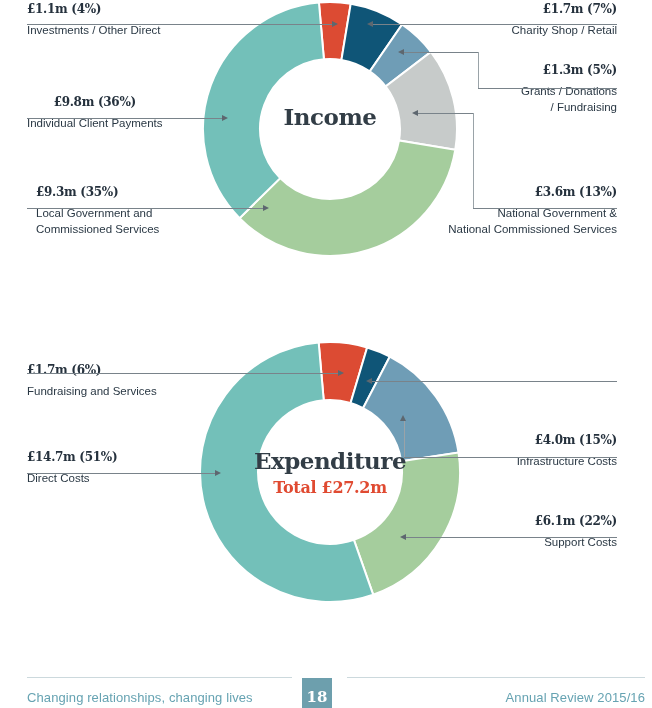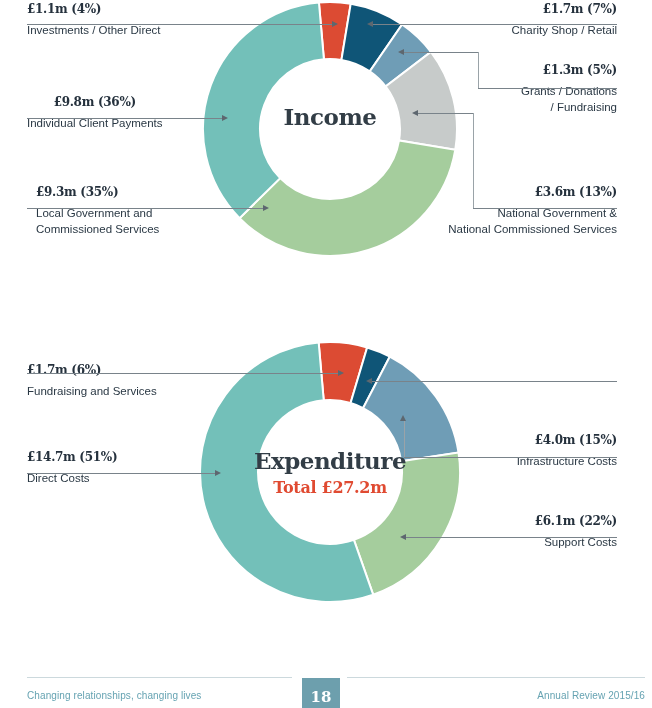--- a/index.html
+++ b/index.html
@@ -33,26 +33,26 @@
   }
   .donut-center .total{
     font-family:"DejaVu Serif", serif; font-weight:bold; font-size:16px;
     color:#e04a31; margin-top:6px; letter-spacing:-0.3px;
   }
   svg.donut{position:absolute;}
   
   .note{position:absolute; font-size:11.5px; color:#243640;}
   .rule{position:absolute; height:1px; background:#ccd9dd; top:677px;}
   .pagebox{
-    position:absolute; left:302px; top:678px; width:38px; height:30px;
+    position:absolute; left:302px; top:678px; width:30px; height:30px;
     background:#6d9fad; color:#ffffff; text-align:center;
     font-family:"DejaVu Serif", serif; font-weight:bold; font-size:15px;
     line-height:38px;
   }
-  .tiny{position:absolute; top:690px; font-size:10px; color:#66a3b2; letter-spacing:0.1px;}
+  .tiny{position:absolute; top:690px; font-size:13px; color:#66a3b2; letter-spacing:0.1px;}
 </style>
 </head>
 <body>
 
 <div class="page">
 
   <svg class="donut" style="left:202px; top:0px;" width="256" height="258" viewBox="0 0 256 258">
       <path d="M 116.93 2.48 A 127 127 0 0 1 148.74 3.71 L 139.43 59.94 A 70 70 0 0 0 121.90 59.27 Z" fill="#dc4b33" stroke="#ffffff" stroke-width="2"></path>
       <path d="M 148.74 3.71 A 127 127 0 0 1 200.12 24.46 L 167.75 71.38 A 70 70 0 0 0 139.43 59.94 Z" fill="#0f5577" stroke="#ffffff" stroke-width="2"></path>
       <path d="M 200.12 24.46 A 127 127 0 0 1 228.89 51.86 L 183.61 86.48 A 70 70 0 0 0 167.75 71.38 Z" fill="#6f9db6" stroke="#ffffff" stroke-width="2"></path>

